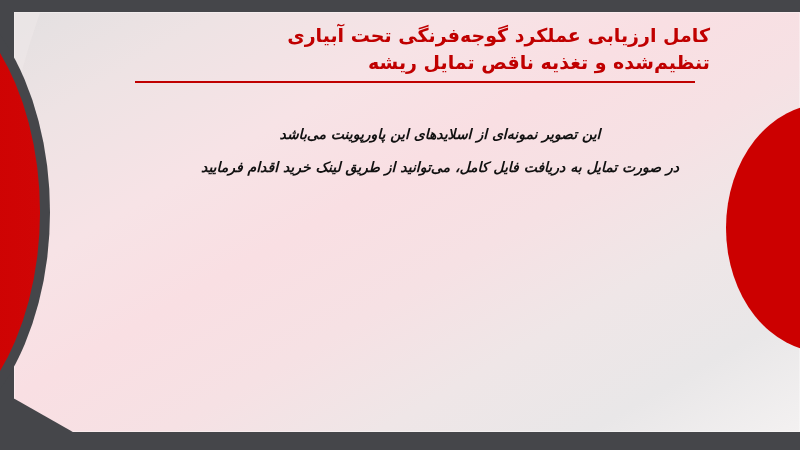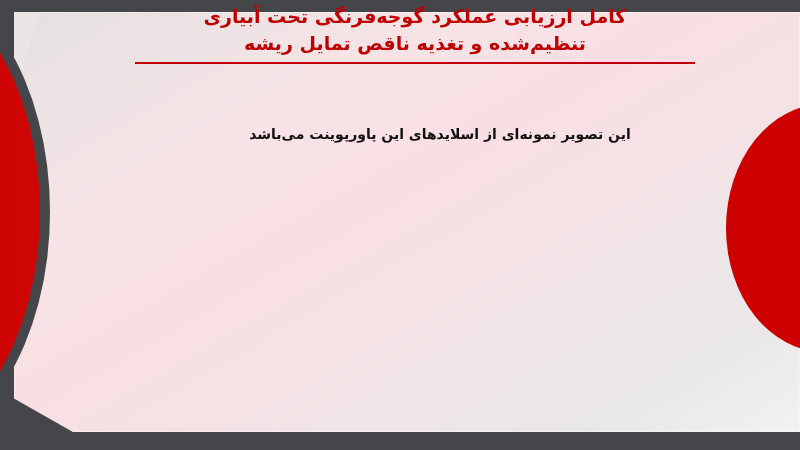--- a/index.html
+++ b/index.html
@@ -102,24 +102,24 @@
 
   
   .content {
     position: absolute;
     inset: 0;
     z-index: 8;
   }
 
   .title-block {
     position: absolute;
-    top: 3px;
+    top: 22px;
     left: 120px;
     right: 90px;
-    text-align: center;
+    text-align: right;
   }
   .title-line {
     color: #c00000;
     font-size: 19px;
     font-weight: 700;
     line-height: 27px;
     letter-spacing: 0;
     white-space: nowrap;
   }
   .title-rule {
@@ -128,20 +128,21 @@
     height: 0;
     border-top: 2px solid #c00000;
   }
 
   .body-block {
     position: absolute;
     top: 118px;
     left: 120px;
     right: 40px;
     text-align: center;
+    font-style: italic;
   }
   .body-line {
     color: #111111;
     font-size: 14px;
     font-weight: 600;
     line-height: 33px;
     white-space: nowrap;
   }
 </style>
 </head>
@@ -171,16 +172,17 @@
   <div class="content">
 
     <div class="title-block">
       <div class="title-line">کامل ارزیابی عملکرد گوجه‌فرنگی تحت آبیاری</div>
       <div class="title-line">تنظیم‌شده و تغذیه ناقص تمایل ریشه</div>
       <div class="title-rule"></div>
     </div>
 
     <div class="body-block">
       <div class="body-line">این تصویر نمونه‌ای از اسلایدهای این پاورپوینت می‌باشد</div>
+      <div class="body-line">در صورت تمایل به دریافت فایل کامل، می‌توانید از طریق لینک خرید اقدام فرمایید</div>
     </div>
 
   </div>
 </div>
 
 </body></html>

